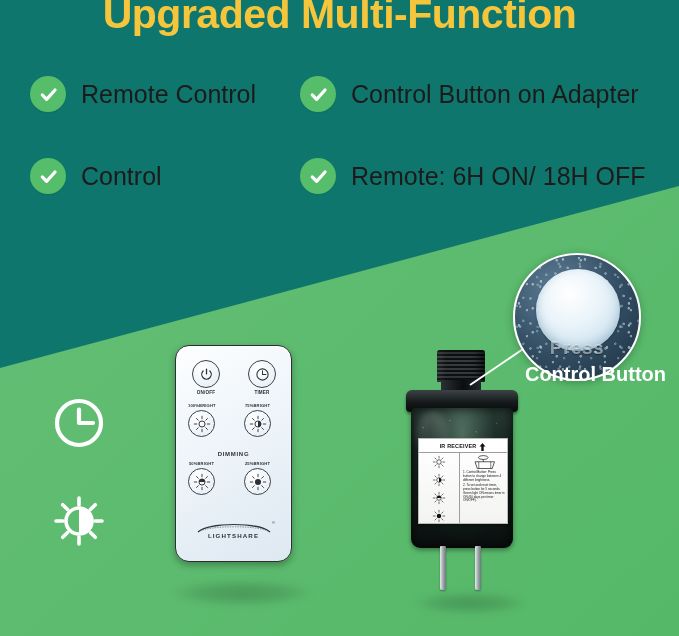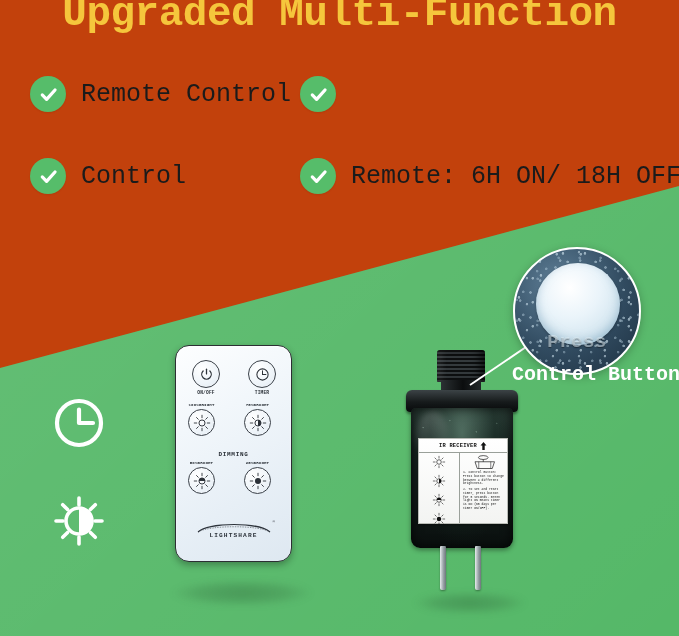--- a/index.html
+++ b/index.html
@@ -3,21 +3,21 @@
 <meta charset="utf-8">
 <style>
   html,body{margin:0;padding:0;}
   body{
     width:679px;height:636px;
     background:#ffffff;
     font-family:"Liberation Sans", sans-serif;
     overflow:hidden;
     position:relative;
   }
-  #stage{position:relative;width:679px;height:636px;overflow:hidden;background:#c2410c;font-family:Liberation Mono, monospace;}
+  #stage{position:relative;width:679px;height:636px;overflow:hidden;background:#0f766e;}
 
   
   .green-wedge{
     position:absolute;left:0;top:0;width:679px;height:636px;
     background:#55b868;
     clip-path:polygon(679px 186px, 679px 636px, 0px 636px, 0px 368px);
     z-index:0;
   }
   .green-edge-hi{
     position:absolute;left:0;top:0;width:679px;height:636px;
@@ -188,21 +188,21 @@
   .prong{
     position:absolute;top:0;width:6px;height:44px;
     background:linear-gradient(to right,#e8ecee,#9aa3a8 55%,#6d767b);
     border-radius:1px 1px 2px 2px;
     box-shadow:0 1px 2px rgba(0,0,0,0.35);
   }
   .prong.l{left:9px;}
   .prong.r{left:44px;}
 
   
-  .callout{position:absolute;left:513px;top:247px;width:128px;height:128px;z-index:6;}
+  .callout{position:absolute;left:513px;top:253px;width:128px;height:128px;z-index:6;}
   .mag-outer{
     position:absolute;inset:0;border-radius:50%;
     border:2.6px solid #ffffff;
     background:
       radial-gradient(circle at 34% 28%, #5e7e96 0%, #314b60 55%, #1d3040 100%);
     box-shadow:0 2px 8px rgba(0,0,0,0.25);
     overflow:hidden;
   }
   .mag-speck{position:absolute;inset:0;opacity:0.75;
     background-image:
@@ -226,21 +226,21 @@
   .mag-press{
     position:absolute;left:0;top:82px;width:100%;
     text-align:center;font-size:19px;font-weight:bold;
     color:rgba(225,240,248,0.55);
     letter-spacing:0.5px;
     text-shadow:0 1px 1px rgba(0,0,0,0.35);
   }
   .callout-line{position:absolute;left:468px;top:345px;width:60px;height:42px;z-index:5;}
   .callout-label{
     position:absolute;left:512px;top:363px;width:167px;
-    text-align:right;color:#ffffff;font-size:20px;font-weight:bold;
+    text-align:center;color:#ffffff;font-size:20px;font-weight:bold;
     z-index:7;white-space:nowrap;
   }
 </style>
 </head>
 <body>
 
 <div id="stage">
 
   <div class="green-wedge"></div>
   <div class="green-edge-hi"></div>
@@ -257,20 +257,21 @@
             </svg>
         </span>
         <span class="feat-label">Remote Control</span>
       </div>
       <div class="feat c1">
         <span class="badge">
           <svg width="23" height="23" viewBox="0 0 24 24">
               <path d="M5.5 12.4 L10 17 L18.8 7.3" fill="none" stroke="#ffffff" stroke-width="3.4" stroke-linecap="round" stroke-linejoin="round"></path>
             </svg>
         </span>
+        <span class="feat-label">Control Button on Adapter</span>
       </div>
     </div>
 
     <div class="frow">
       <div class="feat c0">
         <span class="badge">
           <svg width="23" height="23" viewBox="0 0 24 24">
               <path d="M5.5 12.4 L10 17 L18.8 7.3" fill="none" stroke="#ffffff" stroke-width="3.4" stroke-linecap="round" stroke-linejoin="round"></path>
             </svg>
         </span>

